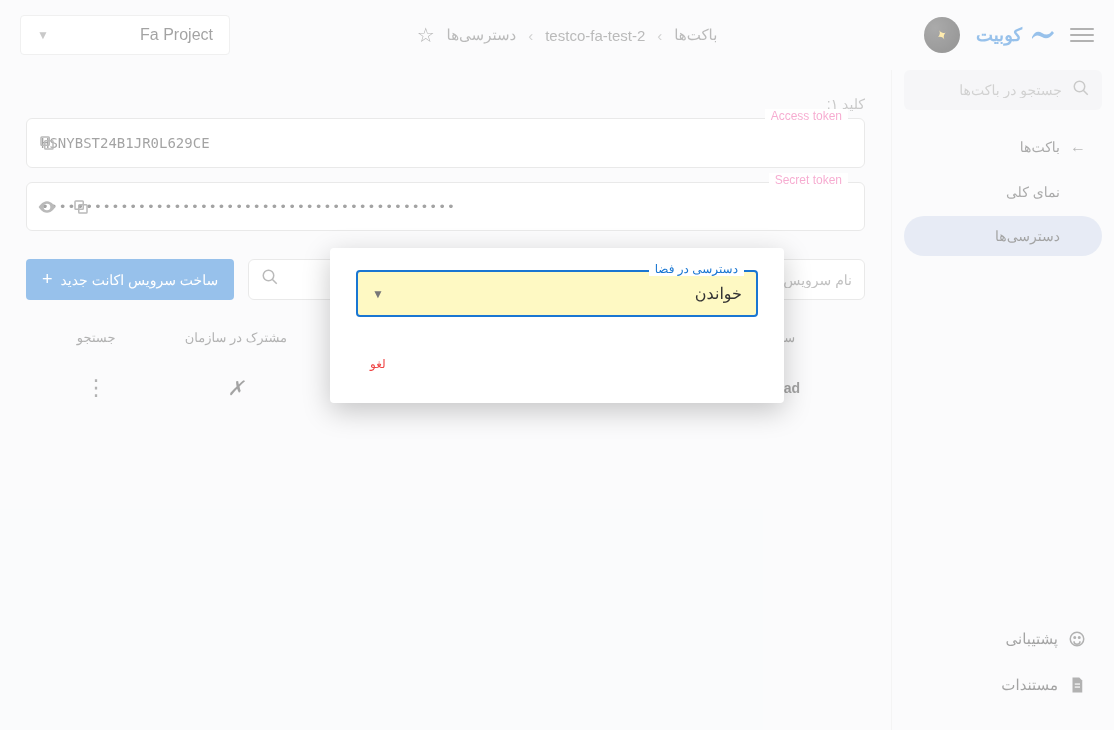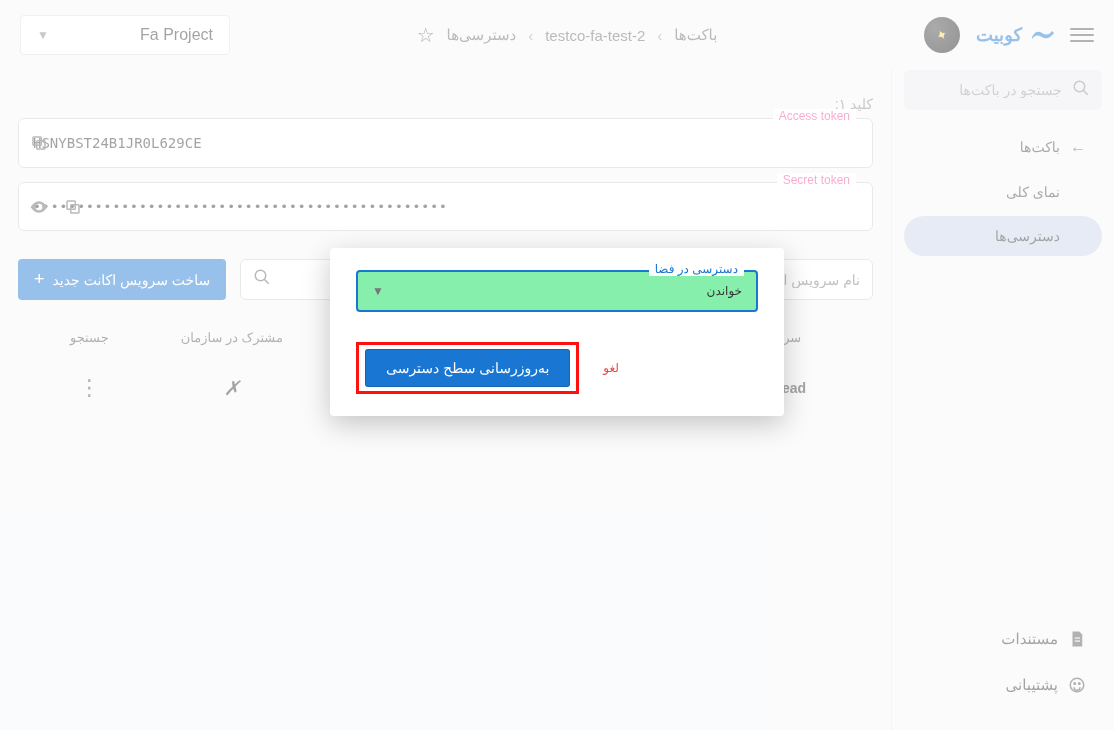--- a/index.html
+++ b/index.html
@@ -23,21 +23,21 @@
 .search-container{position:relative;margin-bottom:16px}
 .search-input{width:100%;border:none;background:#ececef;border-radius:6px;padding:12px 40px 12px 12px;font-size:14px;color:#666;text-align:right}
 .search-input::placeholder{color:#9a9a9a}
 .search-ico{position:absolute;right:12px;top:50%;transform:translateY(-50%);color:#8a8a8a}
 .nav-item{display:flex;align-items:center;gap:10px;padding:12px 16px;border-radius:22px;color:#444;font-size:14px;cursor:pointer;margin-bottom:4px}
 .nav-item.active{background:#c9d3e8;color:#333}
 .nav-arrow{font-size:16px;color:#666}
 .sidebar-bottom{margin-top:auto;padding-bottom:20px}
 .sidebar-bottom .nav-item{font-size:15px;color:#333}
 .icon-sm{width:18px;height:18px;display:inline-flex;align-items:center;justify-content:center;color:#555}
-.main{flex:1;padding:12px 18px;border-right:1px solid #e6e6e6}
+.main{flex:1;padding:12px 26px;border-right:1px solid #e6e6e6}
 .section-label{font-size:14px;color:#888;margin:14px 0 6px;text-align:right}
 .fieldset{position:relative;border:1px solid #cfcfcf;border-radius:6px;padding:16px 14px;margin-bottom:14px;background:#fff}
 .fieldset .legend{position:absolute;top:-10px;right:16px;background:#fff;padding:0 6px;font-size:12px;color:#ec4899}
 .fieldset .value{font-family:monospace;font-size:14px;color:#333;direction:ltr;text-align:left}
 .field-actions{position:absolute;left:6px;top:50%;transform:translateY(-50%);display:flex;gap:6px}
 .icon-btn{width:28px;height:28px;border-radius:4px;display:flex;align-items:center;justify-content:center;color:#666;cursor:pointer}
 .dots{font-family:monospace;letter-spacing:1px;direction:ltr;text-align:left}
 .toolbar{display:flex;align-items:center;gap:14px;margin:28px 0 16px}
 .search-sa{flex:1;border:1px solid #cfcfcf;border-radius:6px;padding:8px 12px;display:flex;align-items:center;background:#fff}
 .search-sa input{border:none;outline:none;flex:1;font-size:14px;text-align:right;background:transparent}
@@ -46,23 +46,23 @@
 .primary-btn .plus{font-size:18px;font-weight:300}
 .table-header{display:grid;grid-template-columns:1.3fr 1fr 1.2fr 1fr 0.8fr;padding:14px 8px;font-size:13px;color:#555;text-align:center}
 .table-row{display:grid;grid-template-columns:1.3fr 1fr 1.2fr 1fr 0.8fr;padding:16px 8px;align-items:center;text-align:center;font-size:14px}
 .badge{background:#e5e5e8;color:#666;border-radius:14px;padding:4px 12px;font-size:12px;display:inline-block}
 .x-mark{font-style:italic;font-family:serif;font-size:20px;color:#333}
 .kebab{font-size:22px;color:#555;cursor:pointer}
 .overlay{position:absolute;inset:0;background:rgba(255,255,255,0.55);z-index:10}
 .dialog{position:absolute;top:248px;left:50%;transform:translateX(-50%);width:454px;background:#fff;border-radius:4px;box-shadow:0 8px 28px rgba(0,0,0,0.22);padding:22px 26px;z-index:20}
 .dialog-title{color:#555;font-size:15px;margin-bottom:26px;text-align:right}
 .dialog-title b{color:#333;font-weight:700}
-.select{position:relative;border:2px solid #1976d2;border-radius:4px;padding:12px 14px;background:#86efac;display:flex;align-items:center;justify-content:space-between;margin-bottom:30px;cursor:pointer}
+.select{position:relative;border:2px solid #1976d2;border-radius:4px;padding:12px 14px;background:#fef9c3;display:flex;align-items:center;justify-content:space-between;margin-bottom:30px;cursor:pointer}
 .select .legend{position:absolute;top:-10px;right:12px;background:#fff;padding:0 6px;font-size:12px;color:#1976d2}
-.select .sel-value{color:#333;font-size:12px}
+.select .sel-value{color:#333;font-size:16px}
 .select .arrow{color:#777;font-size:12px}
 .dialog-actions{display:flex;align-items:center;gap:10px;justify-content:flex-end}
 .text-btn{background:none;border:none;color:#ef4444;font-size:12px;padding:10px 14px;cursor:pointer}
 .update-btn-wrap{border:3px solid #f11;padding:4px 6px}
 .update-btn{background:#1976d2;color:#fff;border:1px solid rgba(0,0,0,0.15);border-radius:3px;padding:10px 20px;font-size:14px;cursor:pointer}
 </style>
 </head>
 <body>
 
 <div class="header">
@@ -113,38 +113,38 @@
     </div>
     <div class="nav-item" style="padding-right:42px">
       <span>نمای کلی</span>
     </div>
     <div class="nav-item active" style="padding-right:42px">
       <span>دسترسی‌ها</span>
     </div>
     <div class="sidebar-bottom">
       <div class="nav-item">
         <span class="icon-sm">
+          <svg width="18" height="18" viewBox="0 0 24 24" fill="none" stroke="currentColor" stroke-width="2">
+              <circle cx="12" cy="12" r="9"></circle>
+              <path d="M8 15 a4 4 0 0 0 8 0"></path>
+              <circle cx="9" cy="10" r="1" fill="currentColor"></circle>
+              <circle cx="15" cy="10" r="1" fill="currentColor"></circle>
+            </svg>
+        </span>
+        <span>پشتیبانی</span>
+      </div>
+      <div class="nav-item">
+        <span class="icon-sm">
           <svg width="18" height="18" viewBox="0 0 24 24" fill="currentColor">
               <path d="M6 2h9l4 4v16H6z"></path>
               <rect x="9" y="10" width="7" height="1.5" fill="#fff"></rect>
               <rect x="9" y="14" width="7" height="1.5" fill="#fff"></rect>
             </svg>
         </span>
         <span>مستندات</span>
-      </div>
-      <div class="nav-item">
-        <span class="icon-sm">
-          <svg width="18" height="18" viewBox="0 0 24 24" fill="none" stroke="currentColor" stroke-width="2">
-              <circle cx="12" cy="12" r="9"></circle>
-              <path d="M8 15 a4 4 0 0 0 8 0"></path>
-              <circle cx="9" cy="10" r="1" fill="currentColor"></circle>
-              <circle cx="15" cy="10" r="1" fill="currentColor"></circle>
-            </svg>
-        </span>
-        <span>پشتیبانی</span>
       </div>
     </div>
   </aside>
 
   <main class="main">
     <div class="section-label">کلید ۱:</div>
 
     <div class="fieldset">
       <span class="legend">Access token</span>
       <div class="value">HSNYBST24B1JR0L629CE</div>
@@ -212,17 +212,14 @@
 
 <div class="overlay"></div>
 <div class="dialog">
   <div class="select">
     <span class="legend">دسترسی در فضا</span>
     <span class="sel-value">خواندن</span>
     <span class="arrow">▼</span>
   </div>
   <div class="dialog-actions">
     <button class="text-btn">لغو</button>
-    <span class="update-btn-wrap">
-      <button class="update-btn">به‌روزرسانی سطح دسترسی</button>
-    </span>
   </div>
 </div>
 
 </body></html>

